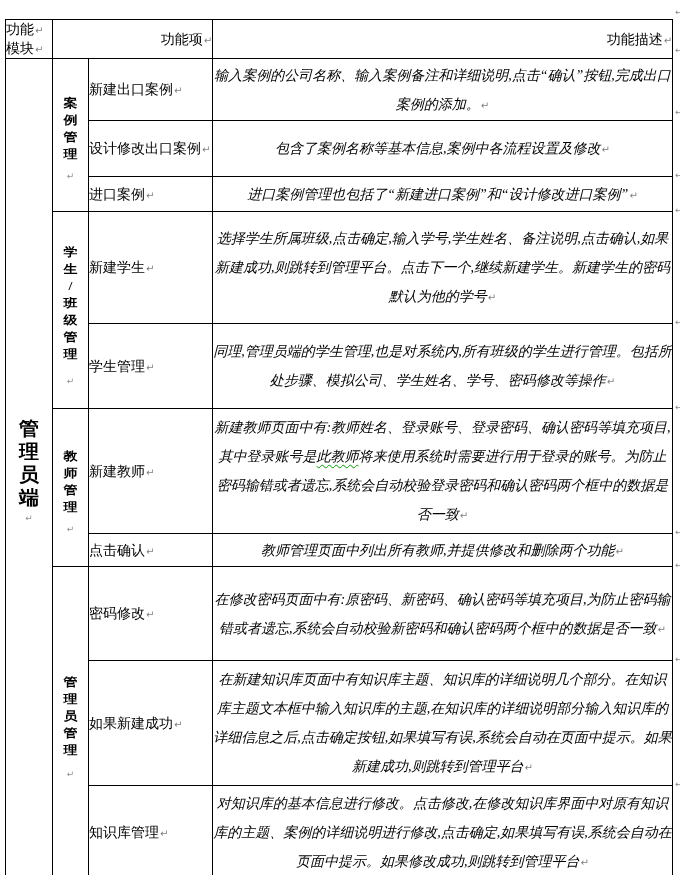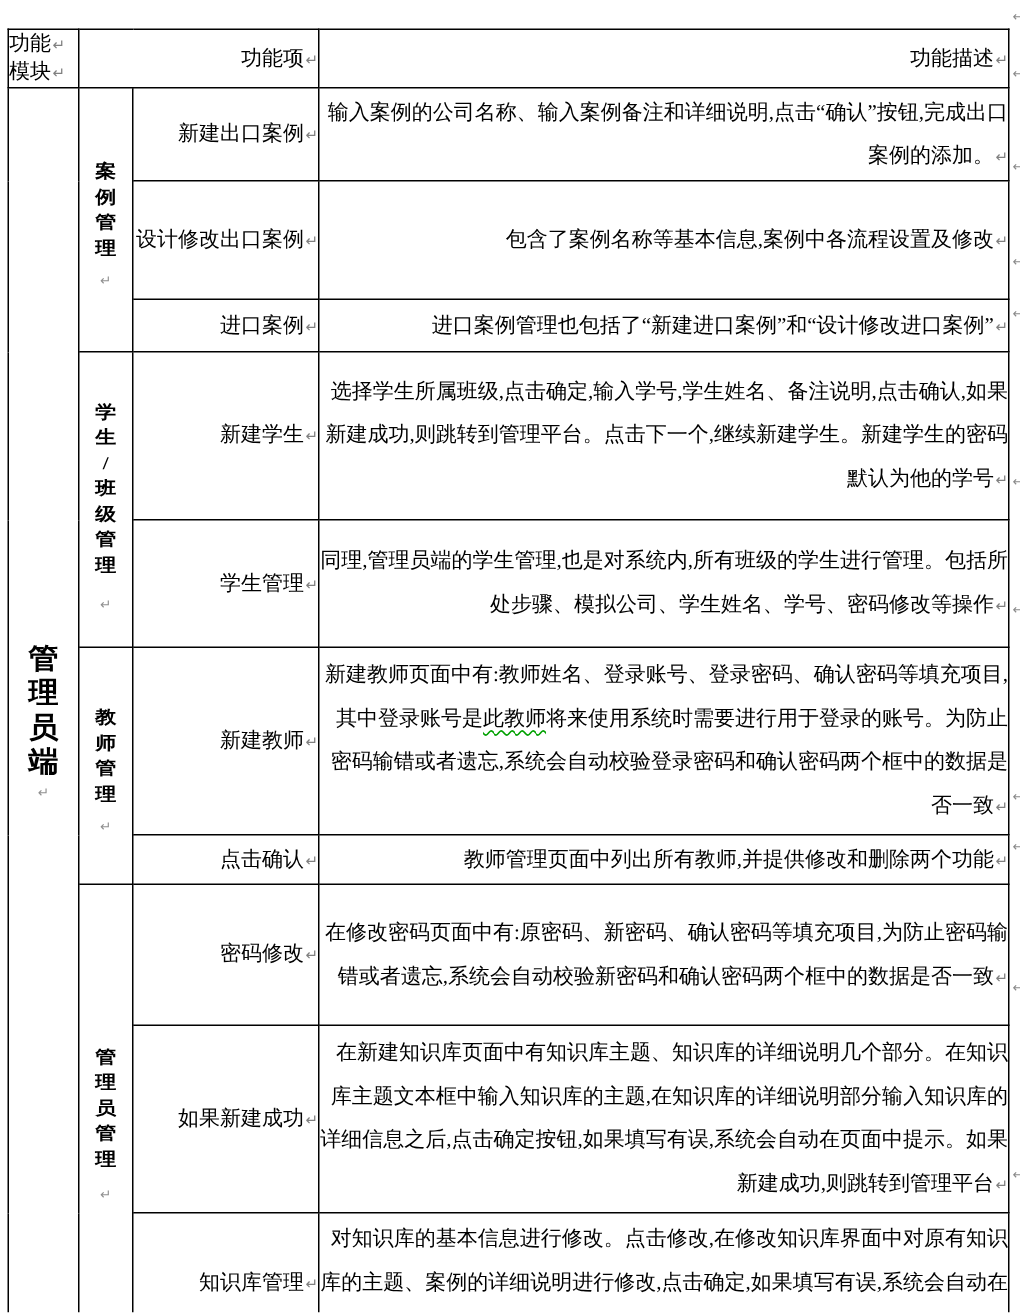--- a/index.html
+++ b/index.html
@@ -10,23 +10,23 @@
   }
   table.doc {
     position:absolute; left:5px; top:19px; width:667px;
     border-collapse:collapse; table-layout:fixed;
   }
   table.doc td { border:1px solid #000; vertical-align:middle; padding:0; overflow:hidden; }
   
   td.hdr { font-size:14px; text-align:right; line-height:19px; }
   td.hdr-module { text-align:left; padding-left:6px; }
   
-  td.item { font-size:14px; text-align:right; line-height:29px; padding:0 6px; }
+  td.item { font-size:14px; text-align:left; line-height:29px; padding:0 6px; }
   
-  td.desc { font-size:14px; text-align:right; line-height:29px; padding:0 5px 0 7px; }
+  td.desc { font-size:14px; text-align:center; line-height:29px; padding:0 5px 0 7px;font-style:italic; }
   
   td.vcell { text-align:center; }
   .vstack { display:inline-block; transform:scaleY(0.85); transform-origin:50% 50%; }
   .vchar { display:block; font-size:14px; font-weight:bold; line-height:20px; }
   .vstack.big { transform:scaleY(0.95); }
   .vstack.big .vchar { font-size:20px; line-height:24px; }
   
   .pm {
     color:#808080; font-size:10px; line-height:1;
     font-family:"DejaVu Sans",sans-serif; margin-left:1px; vertical-align:baseline;
@@ -80,21 +80,21 @@
         <div class="vstack"><div class="vchar">案</div><div class="vchar">例</div><div class="vchar">管</div><div class="vchar">理</div></div>
         <span class="vpm">↵</span>
       </td>
       <td class="item">
         <span>新建出口案例</span><span class="pm">↵</span>
       </td>
       <td class="desc">
         <span>输入案例的公司名称、输入案例备注和详细说明,点击“确认”按钮,完成出口案例的添加。</span><span class="pm">↵</span>
       </td>
     </tr>
-    <tr style="height:79px">
+    <tr style="height:56px">
       <td class="item">
         <span>设计修改出口案例</span><span class="pm">↵</span>
       </td>
       <td class="desc">
         <span>包含了案例名称等基本信息,案例中各流程设置及修改</span><span class="pm">↵</span>
       </td>
     </tr>
     <tr style="height:35px">
       <td class="item">
         <span>进口案例</span><span class="pm">↵</span>

